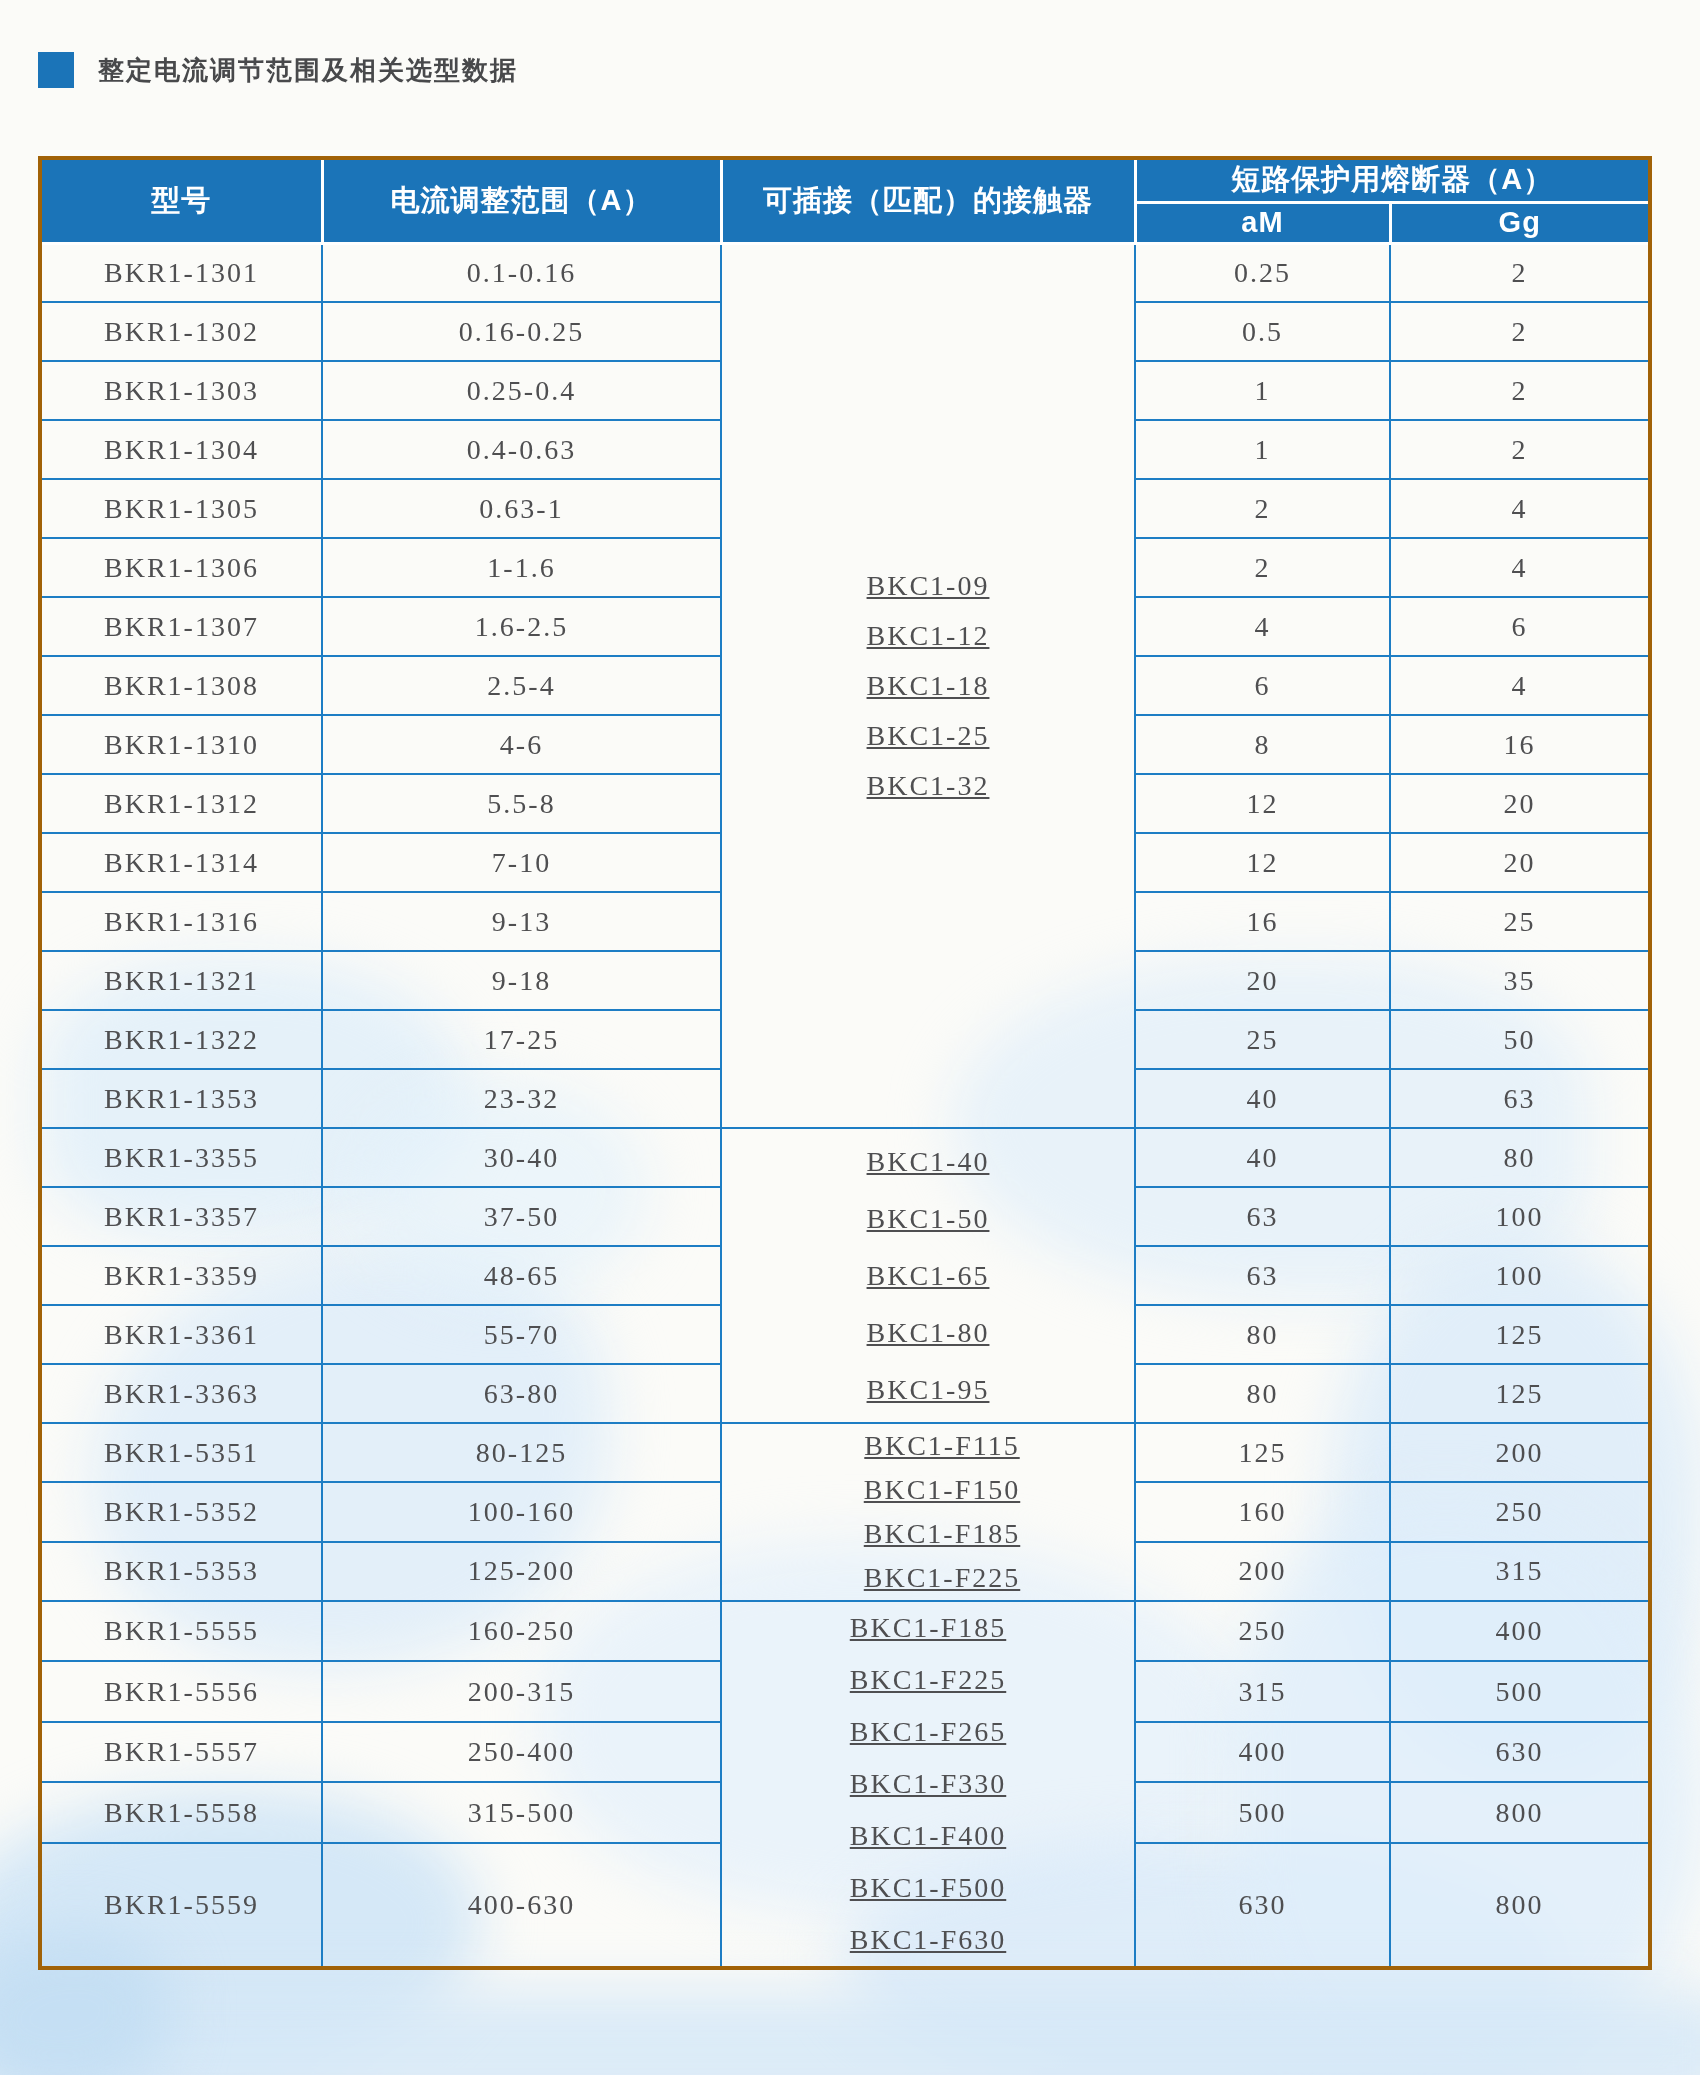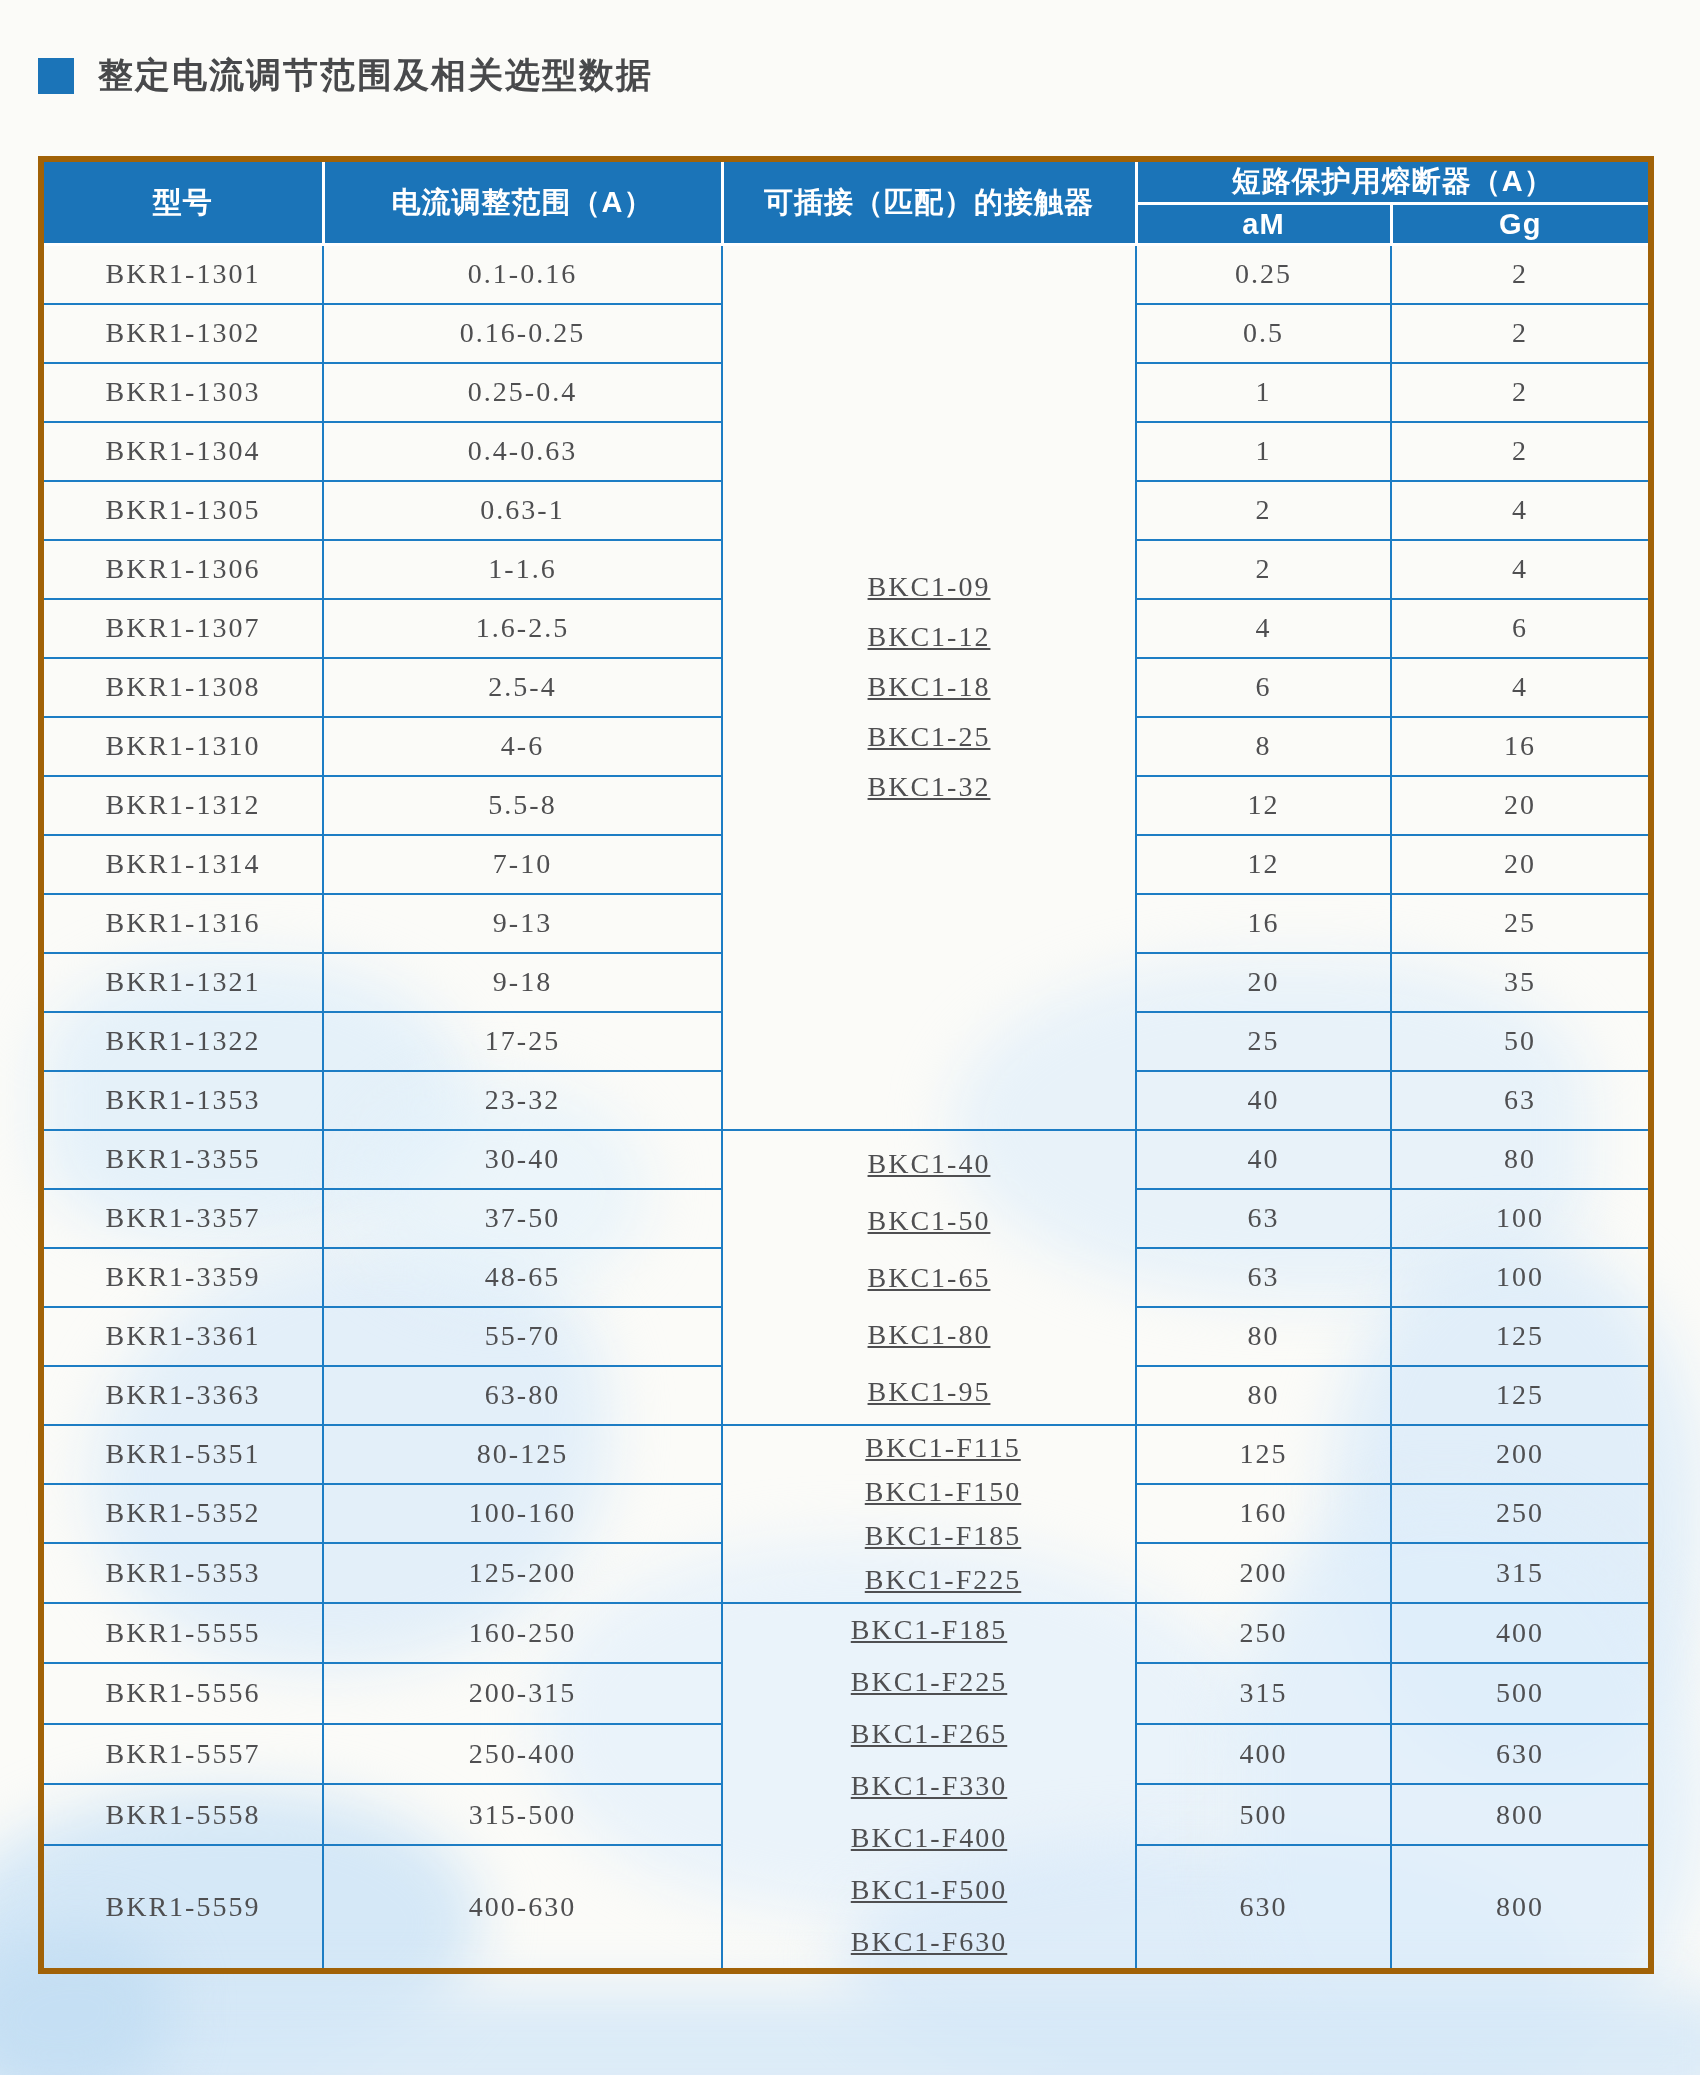--- a/index.html
+++ b/index.html
@@ -27,31 +27,31 @@
   
   .title-row{
     position:absolute;left:38px;top:52px;
     display:flex;align-items:center;
   }
   .title-bullet{
     width:36px;height:36px;background:#1b74b8;
     margin-right:24px;flex:0 0 auto;
   }
   .title-text{
-    font-size:35px;font-weight:bold;color:#48494b;
+    font-size:26px;font-weight:bold;color:#48494b;
     letter-spacing:2px;white-space:nowrap;
   }
 
   
   table.spec{
     position:absolute;left:38px;top:156px;
     width:1610px;
     border-collapse:collapse;
     table-layout:fixed;
-    border:6px solid #a16207;
+    border:4px solid #a16207;
   }
   thead th{
     background:#1b74b8;color:#ffffff;
     font-weight:bold;font-size:29px;
     text-align:center;vertical-align:middle;
     padding:0;letter-spacing:1px;
     border-right:3px solid #ffffff;
     border-bottom:3px solid #ffffff;
   }
   thead tr.h-top{height:44px;}

